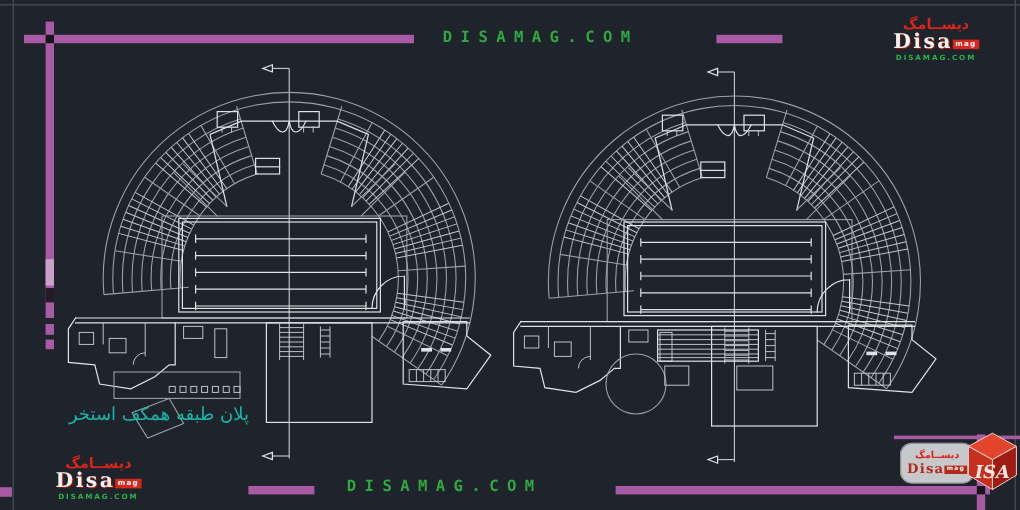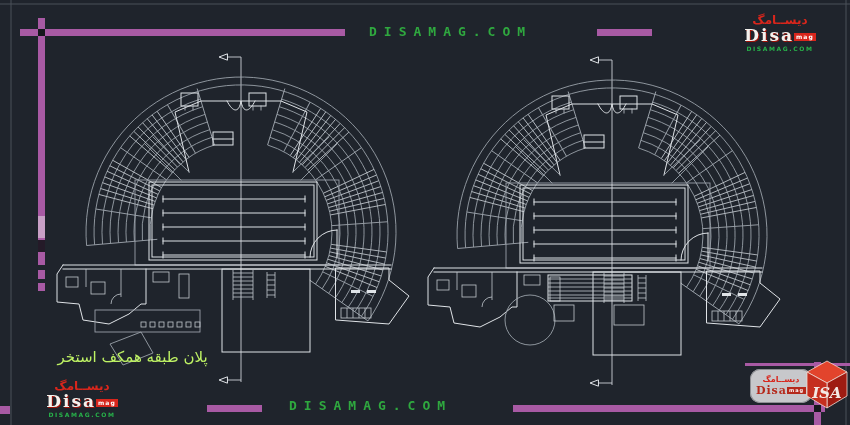--- a/index.html
+++ b/index.html
@@ -12,22 +12,22 @@
   .dl{stroke:#9aa1a9;stroke-width:.9;fill:none;}
   .hl{stroke:#c2c8ce;stroke-width:.8;fill:none;}
   .cl{stroke:#ccd1d7;stroke-width:.9;fill:none;}
   .fw{fill:#dfe3e7;stroke:none;}
   .frame-line{stroke:#4b5058;stroke-width:1;}
   .mg{fill:#a85aa4;}
 
   .overlay{position:absolute;z-index:2;}
   .wm-text{color:#2fa83f;font-size:13px;font-weight:bold;letter-spacing:7px;
            font-family:"DejaVu Sans Mono",monospace;white-space:nowrap;}
-  .caption{color:#bef264;font-size:15px;text-align:center;direction:rtl;
-           font-family:"DejaVu Sans",sans-serif;white-space:nowrap;margin-top:12px;}
+  .caption{color:#14b8a6;font-size:15px;text-align:center;direction:rtl;
+           font-family:"DejaVu Sans",sans-serif;white-space:nowrap;}
 
   
   .logo{text-align:center;line-height:1;}
   .lg-script{color:#d8261c;font-weight:bold;font-size:12px;direction:rtl;
              font-family:"DejaVu Sans",sans-serif;letter-spacing:0;}
   .lg-name{font-family:"DejaVu Serif",serif;font-weight:bold;font-size:17px;color:#f4f2ee;
            letter-spacing:2px;text-shadow:1px 1px 0 #a01208;margin-top:1px;}
   .lg-mag{display:inline-block;background:#d8261c;color:#fff;font-size:6px;font-weight:bold;
           padding:1px 2px;letter-spacing:1px;vertical-align:2px;text-shadow:none;
           font-family:"DejaVu Sans",sans-serif;}

